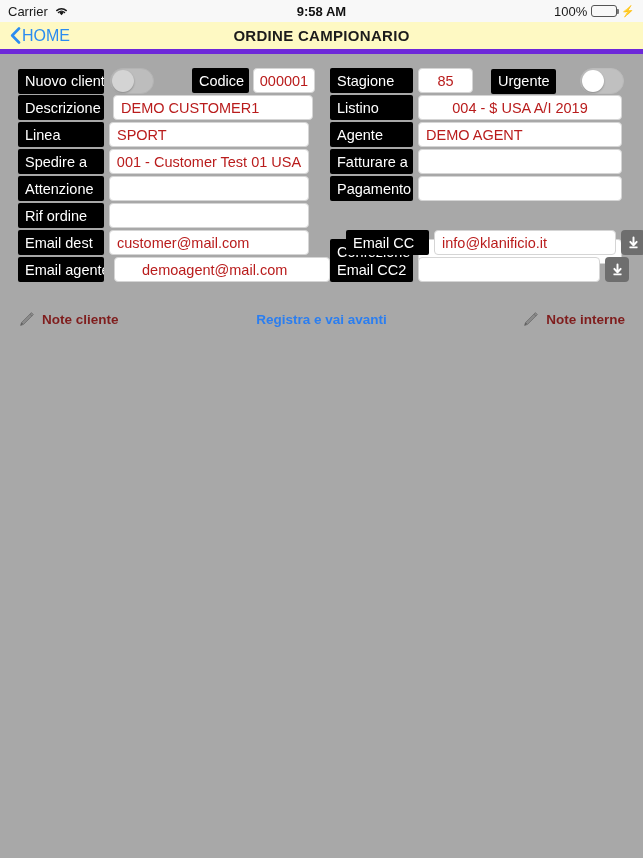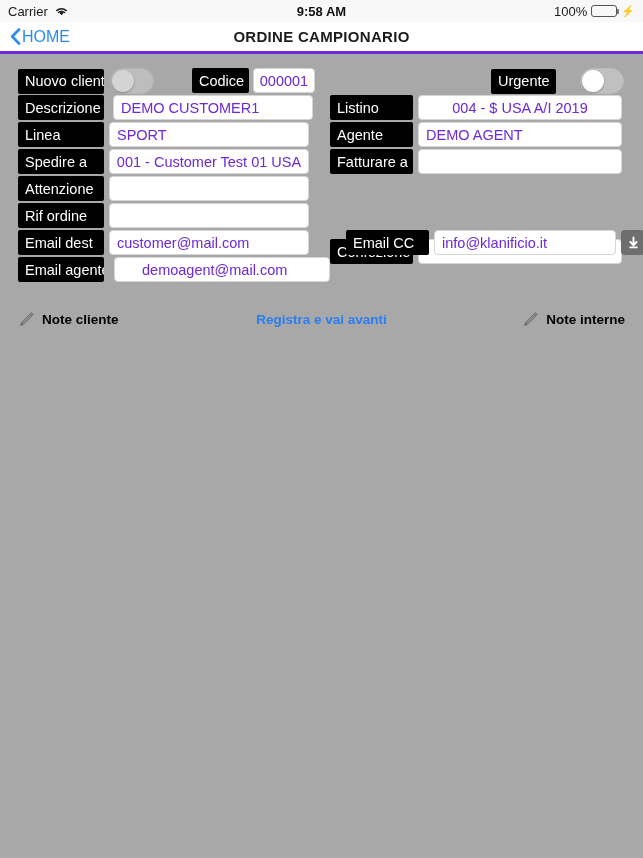--- a/index.html
+++ b/index.html
@@ -35,23 +35,23 @@
   }
   .battery-fill { height: 100%; background: #41d754; border-radius: 1px; }
   .battery-cap {
     position: absolute; right: -3px; top: 3px;
     width: 2px; height: 5px; background: #777; border-radius: 0 1px 1px 0;
   }
   .bolt { font-size: 11px; color: #333; }
 
   
   .nav-bar {
-    height: 32px; background: #ffffff;
-    display: flex; align-items: center;
-    position: relative; border-bottom: 3px solid #6d28d9;
+    height: 32px; background: #fef9c3;
+    display: flex; align-items: center;
+    position: relative; border-bottom: 5px solid #6d28d9;
   }
   .nav-back {
     display: flex; align-items: center; gap: 1px;
     padding-left: 10px; color: #2b8cf0;
     font-size: 16px; cursor: pointer;
   }
   .chev { display: inline-block; width: 11px; height: 17px; }
   .nav-title {
     position: absolute; left: 0; right: 0; text-align: center;
     font-size: 15px; font-weight: bold; color: #1c1c1c;
@@ -66,21 +66,21 @@
   .lbl {
     background: #000; color: #fff;
     font-size: 14.5px; height: 25px;
     display: flex; align-items: center;
     padding: 0 7px; border-radius: 2px;
     white-space: nowrap; overflow: hidden;
   }
   .fld {
     background: #fff; height: 25px; border-radius: 4px;
     display: flex; align-items: center;
-    padding: 0 7px; font-size: 14.5px; color: #6d28d9;
+    padding: 0 7px; font-size: 14.5px; color: #b91c1c;
     border: 1px solid #d5d5d5;
     overflow: hidden; white-space: nowrap;
   }
   .fld.center { justify-content: center; padding: 0 4px; }
 
   
   .toggle {
     width: 44px; height: 26px; border-radius: 13px;
     background: #bdbdbd; border: 1px solid #b4b4b4;
     position: relative; cursor: pointer;
@@ -104,21 +104,21 @@
 
   
   .actions {
     position: absolute; left: 0; right: 0; top: 248px;
     height: 34px; display: flex; align-items: center;
   }
   .act {
     display: flex; align-items: center; gap: 7px;
     font-size: 13.5px; font-weight: bold; cursor: pointer;
   }
-  .act.note { color: #000000; }
+  .act.note { color: #7f1d1d; }
   .act-left  { position: absolute; left: 18px; }
   .act-right { position: absolute; right: 18px; }
   .act-center {
     position: absolute; left: 0; right: 0;
     justify-content: center; color: #2b7ef0;
   }
   .pencil { width: 17px; height: 17px; display: block; }
 </style>
 </head>
 <body>
@@ -164,20 +164,24 @@
     <div class="toggle" style="margin-left:6px;">
       <span class="knob"></span>
     </div>
   </div>
 
   <div class="row" style="left:192px; top:14px;">
     <div class="lbl" style="width:57px;">Codice</div>
     <div class="fld center" style="width:62px; margin-left:4px;">000001</div>
   </div>
 
+  <div class="row" style="left:330px; top:14px;">
+    <div class="lbl" style="width:83px;">Stagione</div>
+    <div class="fld center" style="width:55px; margin-left:5px;">85</div>
+  </div>
 
   <div class="row" style="left:491px; top:14px;">
     <div class="lbl" style="width:65px;">Urgente</div>
     <div class="toggle light" style="margin-left:24px;">
       <span class="knob"></span>
     </div>
   </div>
 
   <div class="row" style="left:18px; top:41px;">
     <div class="lbl" style="width:86px;">Descrizione</div>
@@ -222,37 +226,51 @@
   <div class="row" style="left:330px; top:68px;">
     <div class="lbl" style="width:83px;">Agente</div>
     <div class="fld" style="width:204px; margin-left:5px;">DEMO AGENT</div>
   </div>
 
   <div class="row" style="left:330px; top:95px;">
     <div class="lbl" style="width:83px;">Fatturare a</div>
     <div class="fld" style="width:204px; margin-left:5px;"></div>
   </div>
 
+  <div class="row" style="left:330px; top:122px;">
+    <div class="lbl" style="width:83px;">Pagamento</div>
+    <div class="fld" style="width:204px; margin-left:5px;"></div>
+  </div>
 
   <div class="row" style="left:330px; top:149px;margin-top:36px;">
     <div class="lbl" style="width:83px;">Confezione</div>
     <div class="fld" style="width:204px; margin-left:5px;"></div>
   </div>
 
   <div class="row" style="left:346px; top:176px;">
     <div class="lbl" style="width:83px;">Email CC</div>
     <div class="fld" style="width:182px; margin-left:5px;">info@klanificio.it</div>
     <div class="dl-btn" style="margin-left:5px;">
       <svg viewBox="0 0 14 14" width="13" height="13">
         <path d="M7 1.5 L7 8.3 M3.6 6.3 L7 10 L10.4 6.3" stroke="#fff" stroke-width="2.1" fill="none" stroke-linecap="round" stroke-linejoin="round"></path>
         <rect x="2.6" y="11.2" width="8.8" height="1.9" fill="#fff" rx=".4"></rect>
       </svg>
     </div>
   </div>
 
+  <div class="row" style="left:330px; top:203px;">
+    <div class="lbl" style="width:83px;">Email CC2</div>
+    <div class="fld" style="width:182px; margin-left:5px;"></div>
+    <div class="dl-btn" style="margin-left:5px;">
+      <svg viewBox="0 0 14 14" width="13" height="13">
+        <path d="M7 1.5 L7 8.3 M3.6 6.3 L7 10 L10.4 6.3" stroke="#fff" stroke-width="2.1" fill="none" stroke-linecap="round" stroke-linejoin="round"></path>
+        <rect x="2.6" y="11.2" width="8.8" height="1.9" fill="#fff" rx=".4"></rect>
+      </svg>
+    </div>
+  </div>
 
   <div class="actions">
     <div class="act note act-left">
       <span class="pencil">
         <svg viewBox="0 0 17 17" width="17" height="17">
           <path d="M13.4 1.6 L15.4 3.6 L5.6 13.4 L2.6 14.4 L3.6 11.4 Z" fill="#8a8a8a" stroke="#6f6f6f" stroke-width=".8" stroke-linejoin="round"></path>
           <path d="M11.9 3.1 L13.9 5.1" stroke="#6f6f6f" stroke-width=".9"></path>
           <path d="M2.6 14.4 L3.6 11.4 L5.0 12.8 Z" fill="#5a5a5a"></path>
         </svg>
       </span>

